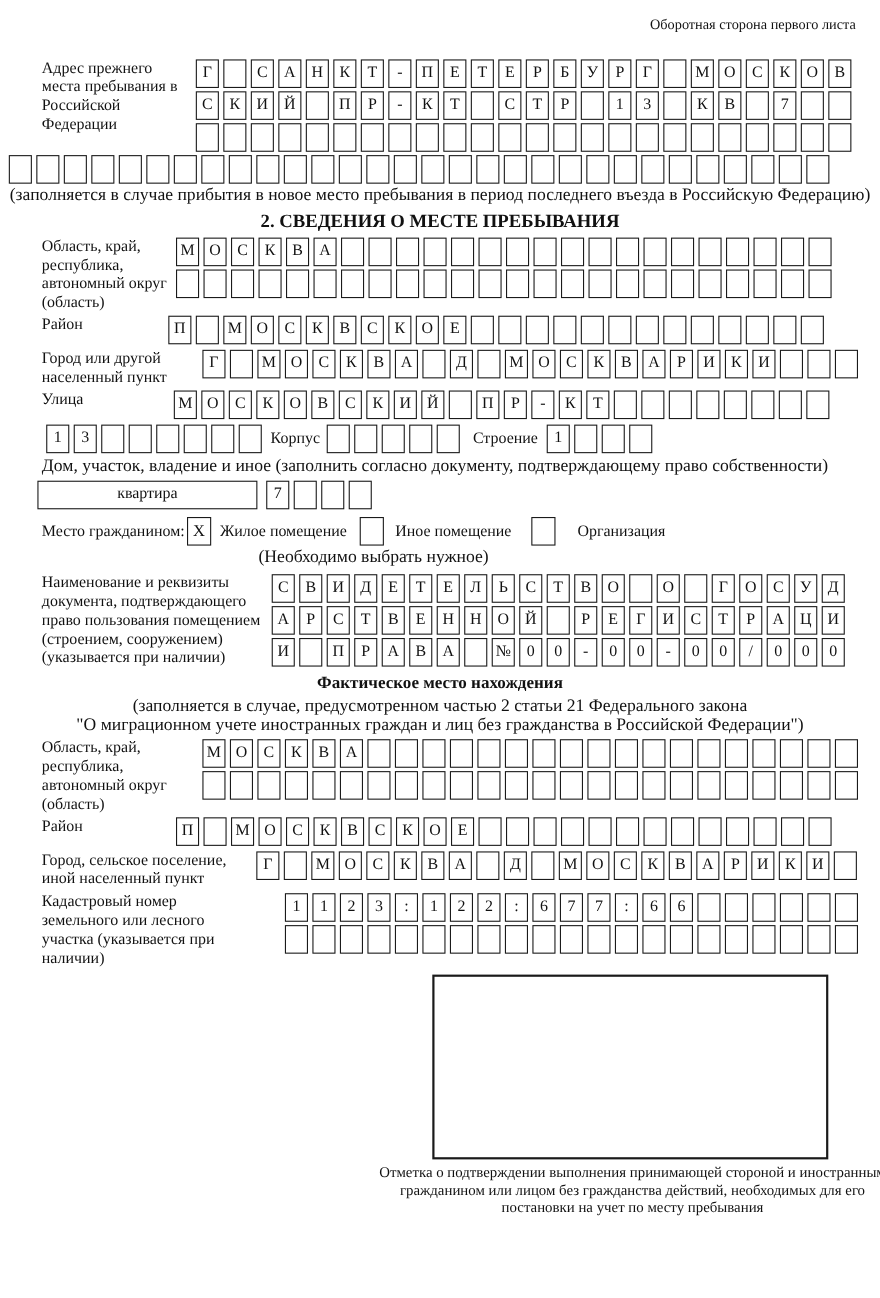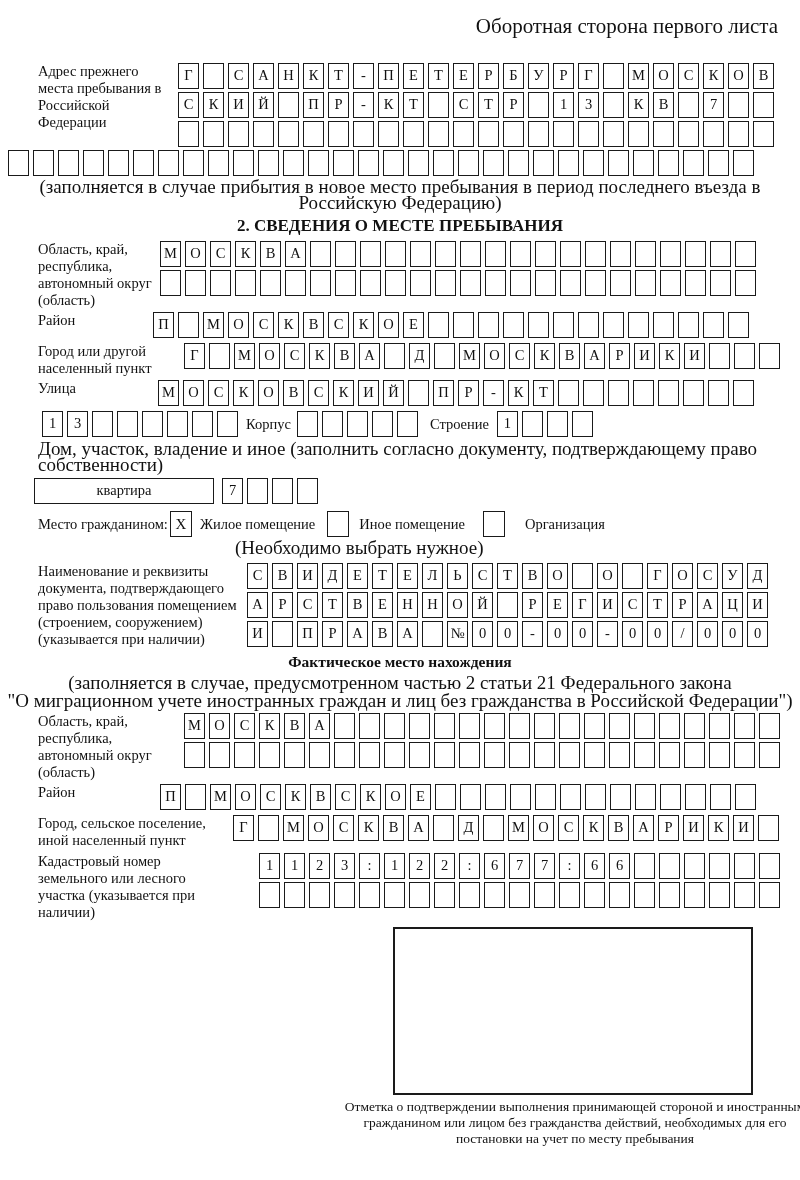--- a/index.html
+++ b/index.html
@@ -1,38 +1,38 @@
 <!DOCTYPE html>
 <html><head>
 <meta charset="utf-8">
 <style>
   html,body { margin:0; padding:0; background:#ffffff; }
   .page {
     position:relative; width:800px; height:1180px; overflow:hidden;
     background:#ffffff; color:#111;
     font-family:"Liberation Serif","DejaVu Serif",serif;
   }
-  .corner { text-align:right; padding:14px 22px 0 0; font-size:21px; }
+  .corner { text-align:right; padding:14px 22px 0 0; font-size:13px; }
   .frow { display:flex; align-items:flex-start; margin-left:38px; }
   .lblcol { font-size:14.5px; line-height:17px; box-sizing:border-box; flex:none; padding-right:8px; }
   .cellcol { display:flex; flex-direction:column; row-gap:3px; }
   .cellrow { display:flex; column-gap:4px; }
   .cell {
     box-sizing:border-box; flex:none; width:21px; height:26px;
     border:1.5px solid #1a1a1a; font-size:14.5px; line-height:23px; text-align:center;
   }
   .wbox {
     box-sizing:border-box; height:26px; border:1.5px solid #1a1a1a;
     text-align:center; font-size:14.5px; line-height:23px; flex:none;
   }
   .chk {
     box-sizing:border-box; flex:none; width:22px; height:26px; border:1.5px solid #1a1a1a;
     display:inline-flex; align-items:center; justify-content:center; font-size:15px;
   }
-  .cap { font-size:19px; line-height:16px; }
+  .cap { font-size:16px; line-height:16px; }
   .center { text-align:center; }
   .h2 { text-align:center; font-weight:bold; font-size:17px; line-height:20px; }
   .h3 { text-align:center; font-weight:bold; font-size:15.5px; line-height:19px; }
   .inlbl { font-size:14.5px; line-height:26px; flex:none; }
   .stampbox { box-sizing:border-box; width:360px; height:168px; border:2px solid #1a1a1a; margin:6px 0 0 393px; }
   .stampcap { width:470px; margin:4px 0 0 340px; text-align:center; font-size:13.5px; line-height:16px; }
 </style>
 </head>
 <body>
 
@@ -330,21 +330,21 @@
     <span class="cellrow" style="margin-left:8px;">
         <span class="cell">1</span>
         <span class="cell"></span>
         <span class="cell"></span>
         <span class="cell"></span>
       </span>
   </div>
   <div class="cap" style="margin:4px 0 0 38px;">Дом, участок, владение и иное (заполнить согласно документу, подтверждающему право собственности)</div>
 
   <div class="frow" style="margin-top:5px; margin-left:34px;">
-    <span class="wbox" style="width:180px;">квартира</span>
+    <span class="wbox" style="width:200px;">квартира</span>
     <span class="cellrow" style="margin-left:8px;">
         <span class="cell">7</span>
         <span class="cell"></span>
         <span class="cell"></span>
         <span class="cell"></span>
       </span>
   </div>
 
   <div class="frow" style="margin-top:7px;">
     <span class="inlbl">Место гражданином:</span>

